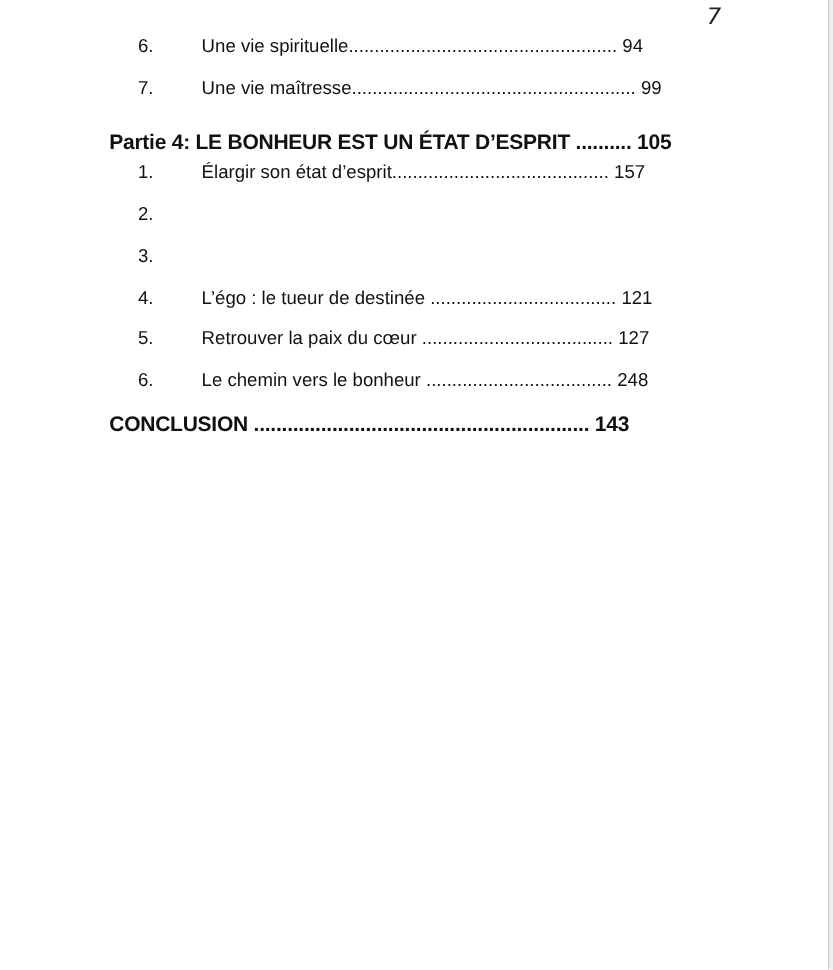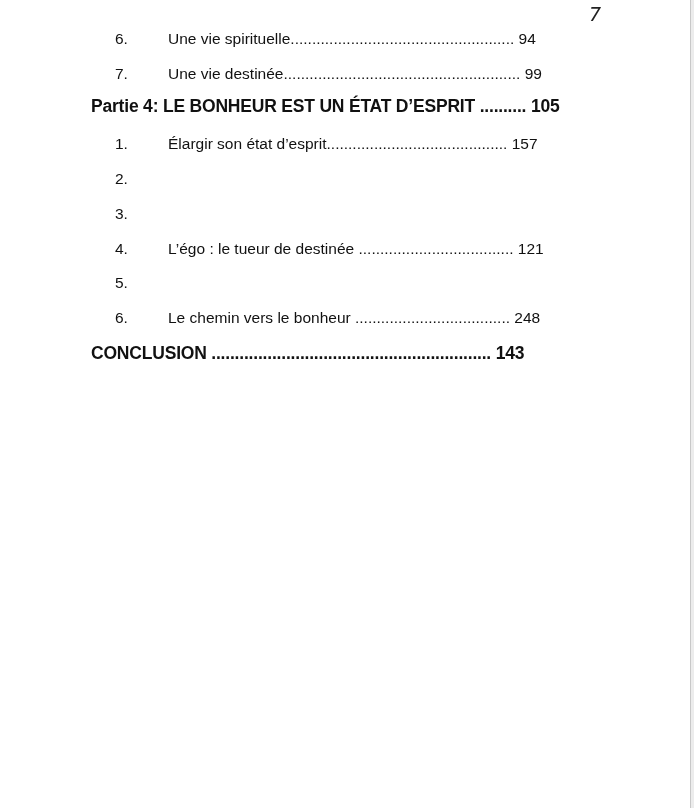--- a/index.html
+++ b/index.html
@@ -95,24 +95,24 @@
 
   <div class="page-number">7</div>
 
   <div class="toc-item" style="top:28px; width:570px;">
     <span class="num">6.</span>
     <span class="title"><span>Une vie spirituelle</span><span>....................................................</span> <span>94</span></span>
   </div>
 
   <div class="toc-item" style="top:63px; width:570px;">
     <span class="num">7.</span>
-    <span class="title"><span>Une vie destinée</span><span>.......................................................</span> <span>99</span></span>
+    <span class="title"><span>Une vie maîtresse</span><span>.......................................................</span> <span>99</span></span>
   </div>
 
-  <div class="toc-part" style="top:94px;">Partie 4: LE BONHEUR EST UN ÉTAT D’ESPRIT .......... 105</div>
+  <div class="toc-part" style="top:106px;">Partie 4: LE BONHEUR EST UN ÉTAT D’ESPRIT .......... 105</div>
 
   <div class="toc-item" style="top:133px; width:570px;">
     <span class="num">1.</span>
     <span class="title"><span>Élargir son état d’esprit</span><span>..........................................</span> <span>157</span></span>
   </div>
 
   <div class="toc-item" style="top:168px; width:570px;">
     <span class="num">2.</span>
   </div>
 
@@ -120,20 +120,21 @@
     <span class="num">3.</span>
   </div>
 
   <div class="toc-item" style="top:238px; width:570px;">
     <span class="num">4.</span>
     <span class="title"><span>L’égo : le tueur de destinée</span><span> ....................................</span> <span>121</span></span>
   </div>
 
   <div class="toc-item" style="top:272px; width:570px;">
     <span class="num">5.</span>
+    <span class="title"><span>Retrouver la paix du cœur</span><span> .....................................</span> <span>127</span></span>
   </div>
 
   <div class="toc-item" style="top:307px; width:570px;">
     <span class="num">6.</span>
     <span class="title"><span>Le chemin vers le bonheur</span><span> ....................................</span> <span>248</span></span>
   </div>
 
   <div class="toc-main" style="top:341px;">CONCLUSION ............................................................ 143</div>
 
 </div>

